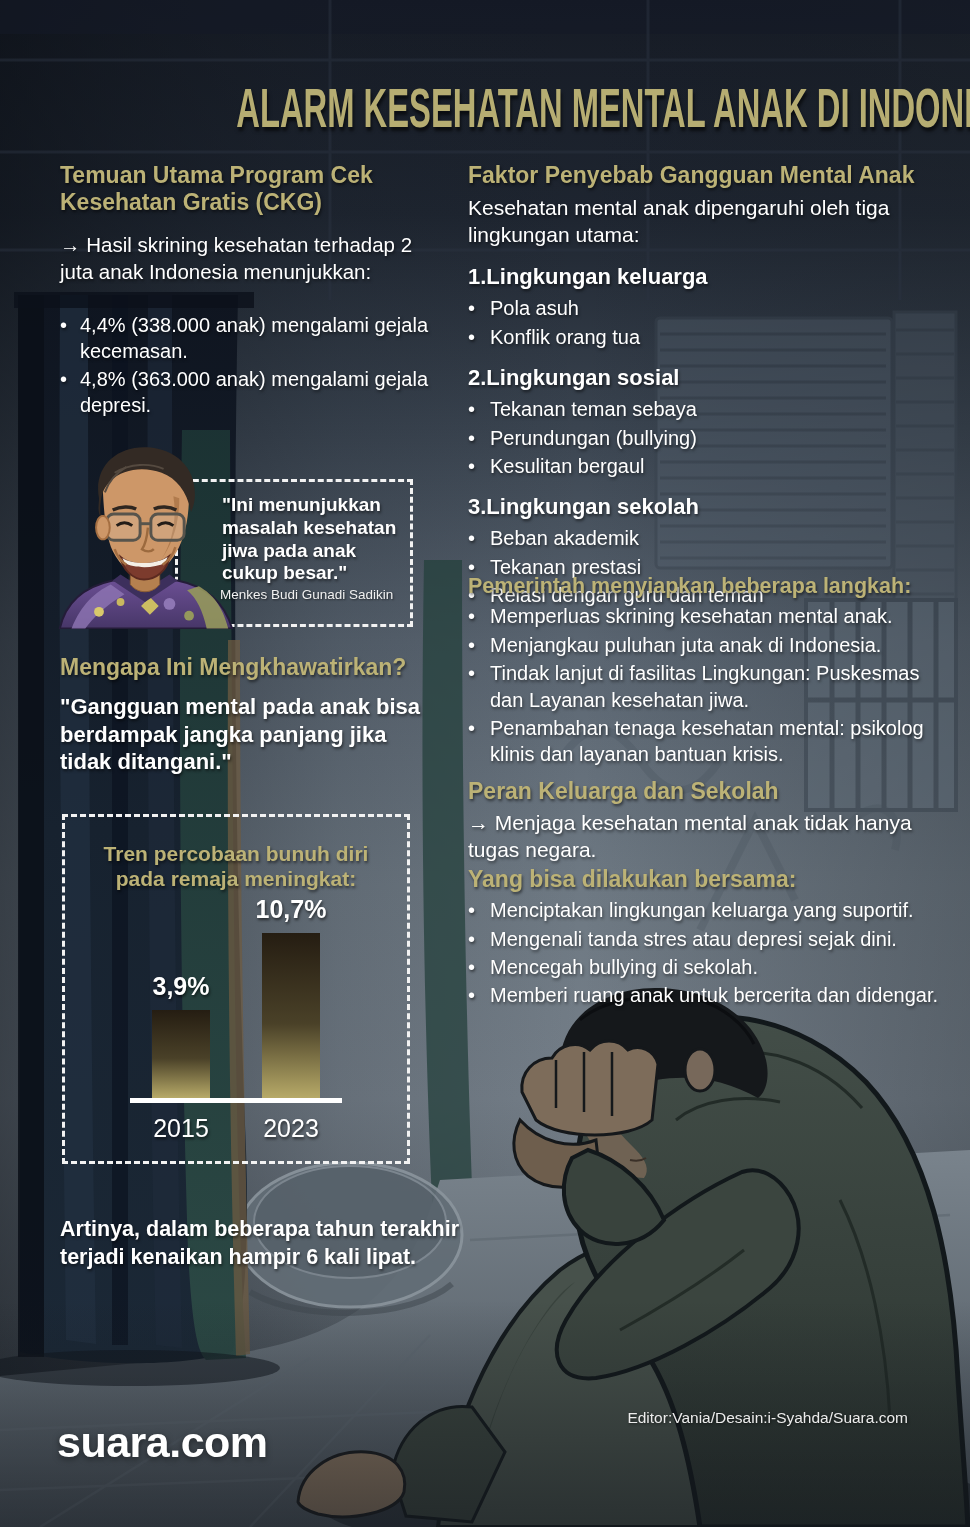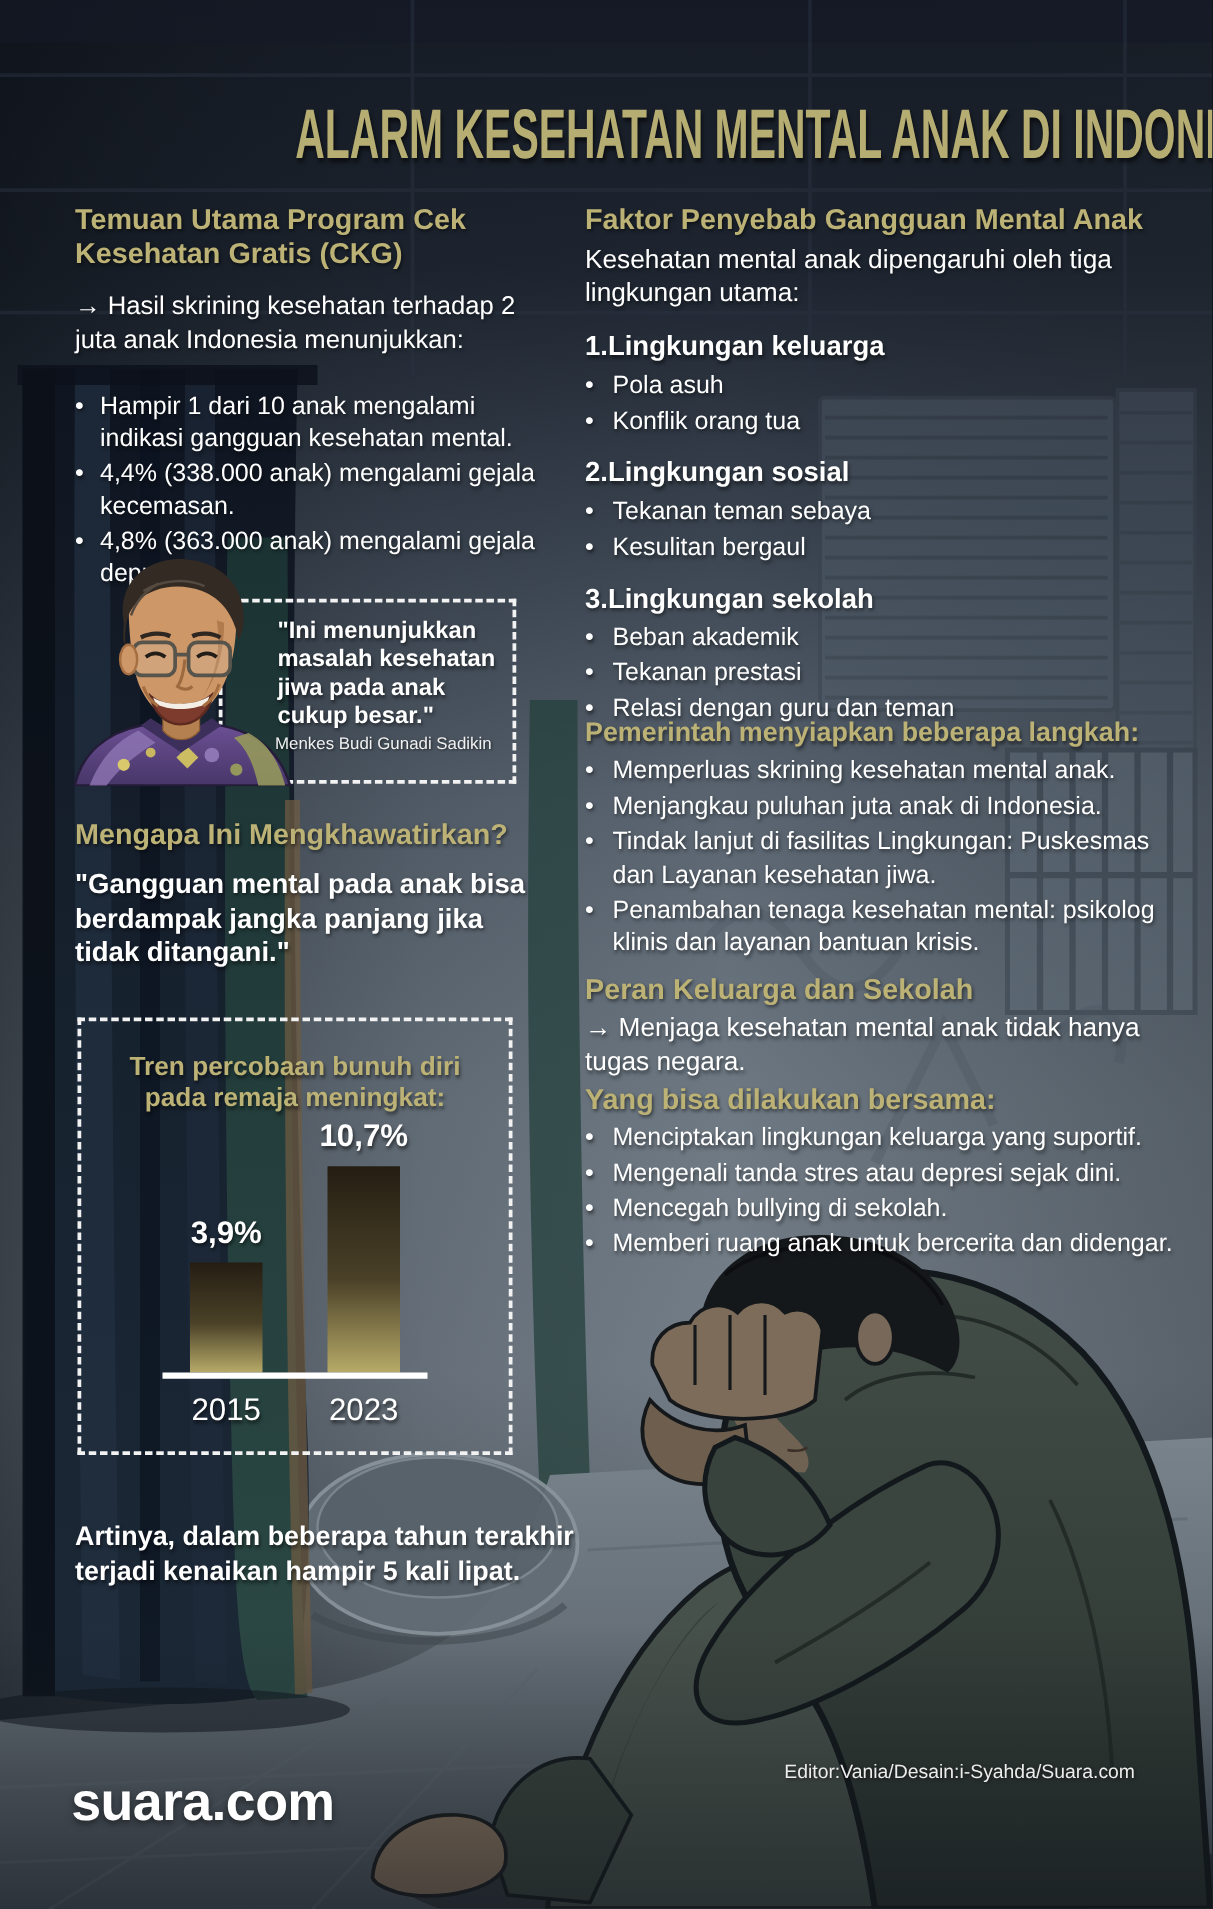--- a/index.html
+++ b/index.html
@@ -286,21 +286,20 @@
 
   <div class="col-left">
 
     <section class="sec sec-findings">
       <h2 class="khaki">Temuan Utama Program Cek Kesehatan Gratis (CKG)</h2>
       <p class="arrow-line body-text">
         <span class="arrow">→</span>
         <span>Hasil skrining kesehatan terhadap 2 juta anak Indonesia menunjukkan:</span>
       </p>
       <ul class="blist">
-        <li>Hampir 1 dari 10 anak mengalami indikasi gangguan kesehatan mental.</li>
         <li>4,4% (338.000 anak) mengalami gejala kecemasan.</li>
         <li>4,8% (363.000 anak) mengalami gejala depresi.</li>
       </ul>
     </section>
 
     <section class="sec sec-quote">
 
       <svg class="portrait" viewBox="0 0 190 195">
         <path d="M8 195 C14 168 34 152 62 146 L128 146 C158 152 176 168 184 195 Z" fill="url(#shirtGrad)" stroke="#241c38" stroke-width="2"></path>
         <path d="M20 195 C30 170 44 158 60 150 L74 160 C54 172 42 184 34 195 Z" fill="#8e76b4" opacity="0.8"></path>
@@ -364,41 +363,42 @@
         </div>
       </div>
       <div class="baseline"></div>
       <div class="cats">
         <span>2015</span>
         <span>2023</span>
       </div>
     </section>
 
     <section class="sec sec-conclusion">
-      <p class="conclusion-text">Artinya, dalam beberapa tahun terakhir  terjadi kenaikan hampir 5 kali lipat.</p>
+      <p class="conclusion-text">Artinya, dalam beberapa tahun terakhir  terjadi kenaikan hampir 6 kali lipat.</p>
     </section>
   </div>
 
   <div class="col-right">
 
     <section class="sec sec-factors">
       <h2 class="khaki">Faktor Penyebab Gangguan Mental Anak</h2>
       <p class="r-intro body-text">Kesehatan mental anak dipengaruhi oleh tiga lingkungan utama:</p>
 
       <div>
         <div class="group-title">1.Lingkungan keluarga</div>
         <ul class="blist">
           <li>Pola asuh</li>
           <li>Konflik orang tua</li>
         </ul>
       </div>
       <div>
         <div class="group-title">2.Lingkungan sosial</div>
         <ul class="blist">
           <li>Tekanan teman sebaya</li>
+          <li>Perundungan (bullying)</li>
           <li>Kesulitan bergaul</li>
         </ul>
       </div>
       <div>
         <div class="group-title">3.Lingkungan sekolah</div>
         <ul class="blist">
           <li>Beban akademik</li>
           <li>Tekanan prestasi</li>
           <li>Relasi dengan guru dan teman</li>
         </ul>

